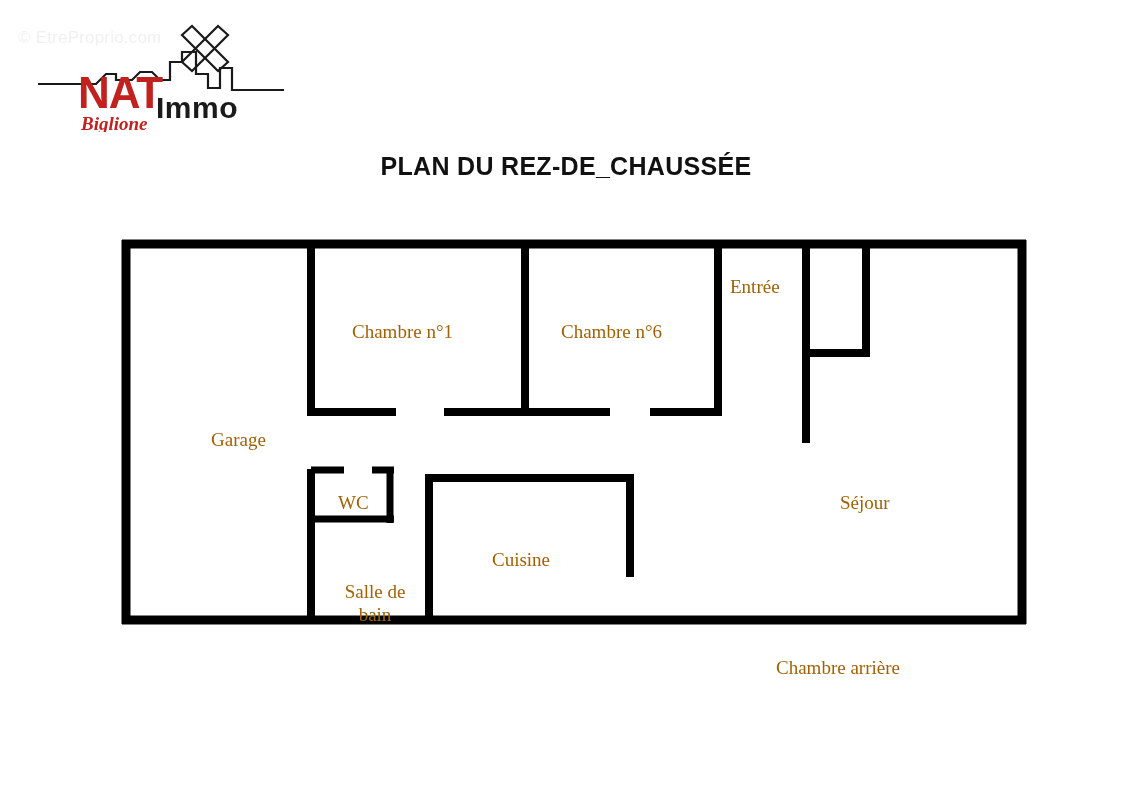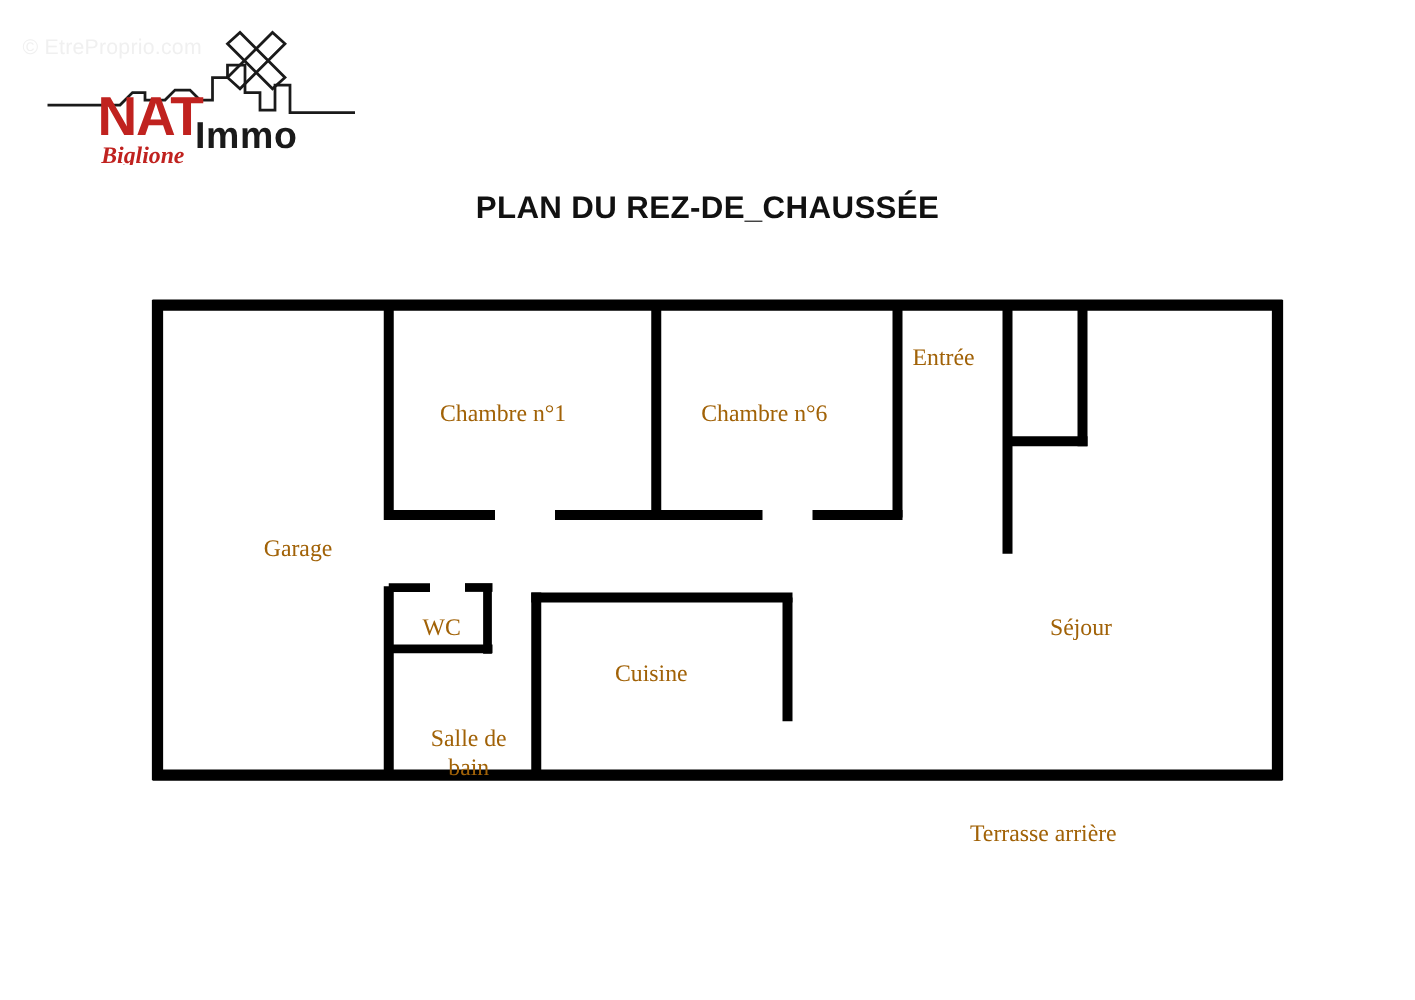--- a/index.html
+++ b/index.html
@@ -104,21 +104,21 @@
   }
   .room-label.multiline { white-space: normal; }
 
   #label-garage      { left: 178px; top: 428px; margin-left: 33px; }
   #label-chambre2    { left: 352px; top: 320px; }
   #label-chambre1    { left: 561px; top: 320px; }
   #label-entree      { left: 730px; top: 275px; }
   #label-sejour      { left: 840px; top: 491px; }
   #label-wc          { left: 322px; top: 491px; margin-left: 16px; }
   #label-sdb         { left: 329px; top: 580px; width: 92px; }
-  #label-cuisine     { left: 492px; top: 528px; }
+  #label-cuisine     { left: 492px; top: 548px; }
   #label-terrasse    { left: 776px; top: 656px; }
 </style>
 </head>
 <body>
 
 <div id="watermark">© EtreProprio.com</div>
 
 <div id="logo">
   <svg width="250" height="110" viewBox="0 0 250 110">
 
@@ -222,13 +222,13 @@
 <div class="room-label" id="label-entree">Entrée</div>
 
 <div class="room-label" id="label-sejour">Séjour</div>
 
 <div class="room-label" id="label-wc">WC</div>
 
 <div class="room-label multiline" id="label-sdb">Salle de bain</div>
 
 <div class="room-label" id="label-cuisine">Cuisine</div>
 
-<div class="room-label" id="label-terrasse">Terrasse arrière</div>
+<div class="room-label" id="label-terrasse">Chambre arrière</div>
 
 </body></html>

